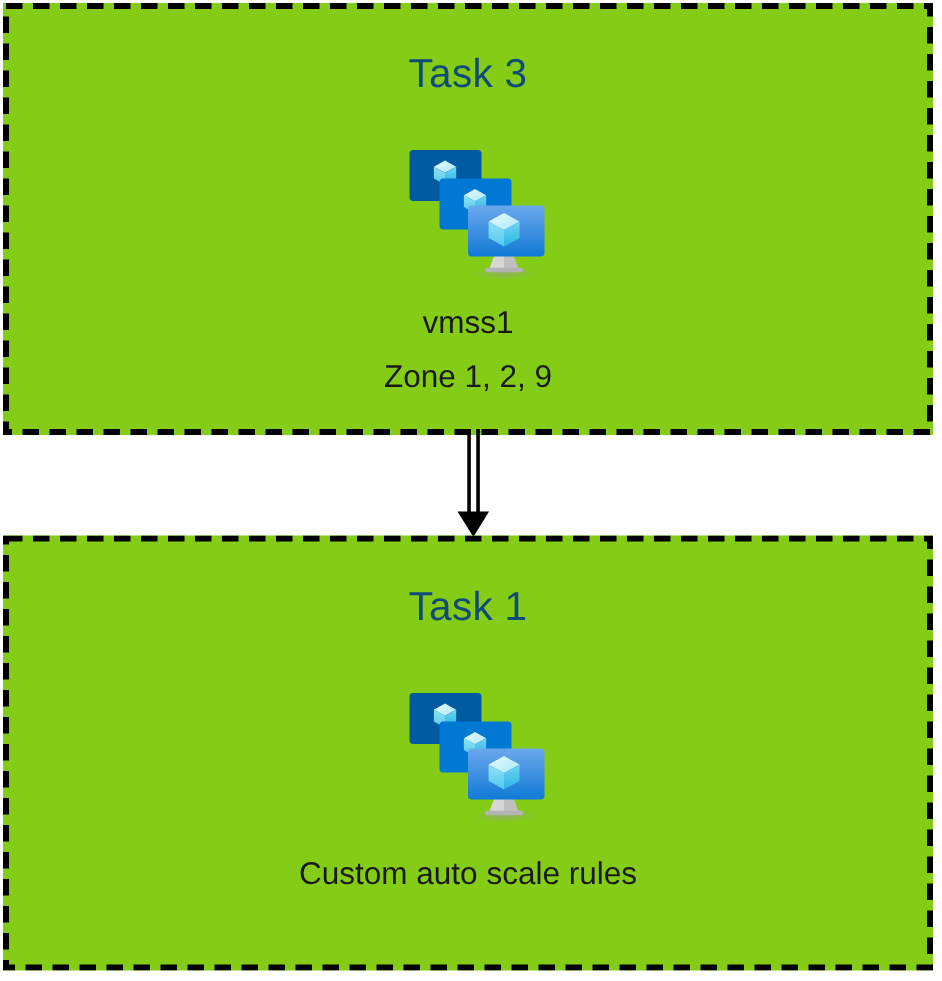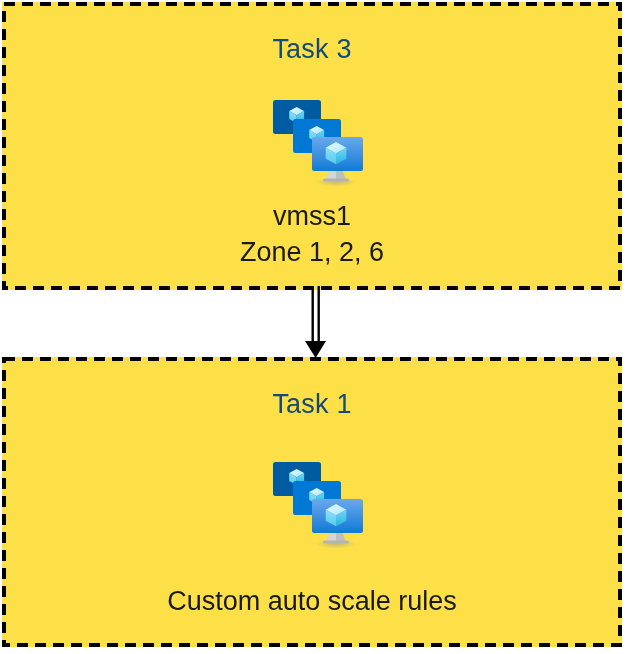--- a/index.html
+++ b/index.html
@@ -18,21 +18,21 @@
   .diagram {
     position: absolute;
     inset: 0;
     width: 628px;
     height: 654px;
   }
 
   
   .task-box {
     position: absolute;
-    background: #fde047;
+    background: #84cc16;
     box-sizing: border-box;
     border: 0;
   }
   .task-box .dash-border {
     position: absolute;
     inset: 0;
     pointer-events: none;
   }
   .task-box .dash-border rect {
     fill: none;
@@ -74,28 +74,28 @@
   }
   #task-title-3 { top: 32px; }
   #task-title-4 { top: 32px; }
 
   .node-caption {
     position: absolute;
     left: 0;
     width: 100%;
     text-align: center;
     color: #1a1a1a;
-    font-size: 27px;
+    font-size: 21px;
     font-family: "Liberation Sans", sans-serif;
     white-space: nowrap;
     line-height: 32px;
   }
   #vmss-name  { top: 198px; }
   #vmss-zones { top: 234px; }
-  #autoscale-caption { top: 228px; }
+  #autoscale-caption { top: 210px; }
 
   
   .vmss-icon {
     position: absolute;
     width: 106px;
     height: 100px;
   }
   #vmss-icon-3 { left: 261px; top: 88px; }
   #vmss-icon-4 { left: 261px; top: 95px; }
 
@@ -175,21 +175,21 @@
           <rect x="49" y="47" width="51" height="34" rx="2.5" fill="url(#frontGrad3)"></rect>
           <g transform="translate(61,52) scale(0.86)">
             <polygon points="14,0 26,6.6 14,13.2 2,6.6" fill="url(#cubeTop3)"></polygon>
             <polygon points="2,6.6 14,13.2 14,26 2,19.4" fill="url(#cubeLeft3)"></polygon>
             <polygon points="26,6.6 26,19.4 14,26 14,13.2" fill="url(#cubeRight3)"></polygon>
           </g>
         </g>
       </svg>
 
       <div class="node-caption" id="vmss-name">vmss1</div>
-      <div class="node-caption" id="vmss-zones">Zone 1, 2, 6</div>
+      <div class="node-caption" id="vmss-zones">Zone 1, 2, 9</div>
     </div>
   </div>
 
   <svg id="flow-arrow" viewBox="0 0 40 76">
 
     <rect x="15.5" y="0" width="2.4" height="58" fill="#000000"></rect>
     <rect x="21.5" y="0" width="2.4" height="58" fill="#000000"></rect>
 
     <polygon points="9,55 30,55 19.6,72" fill="#000000"></polygon>
   </svg>

